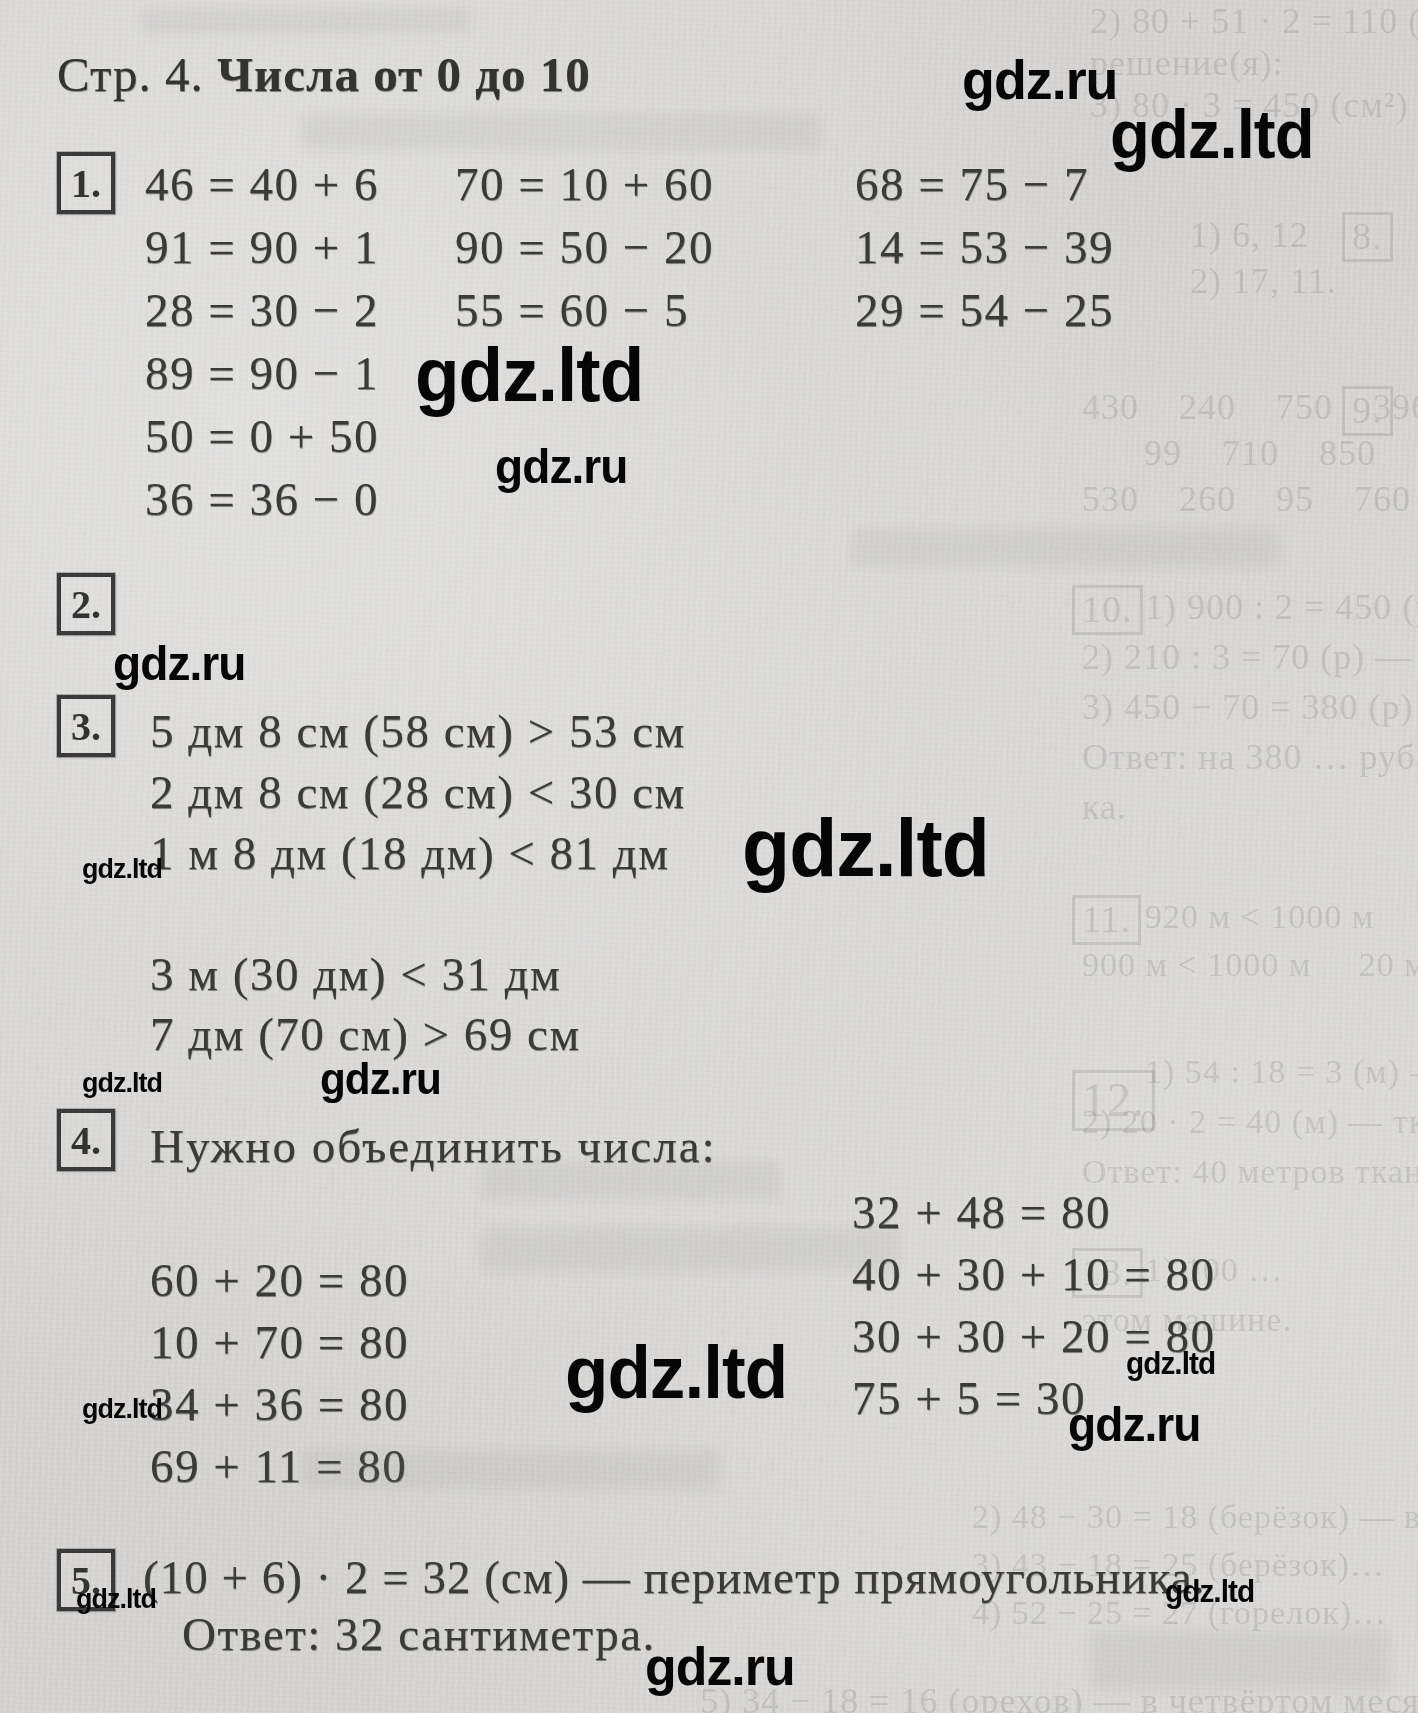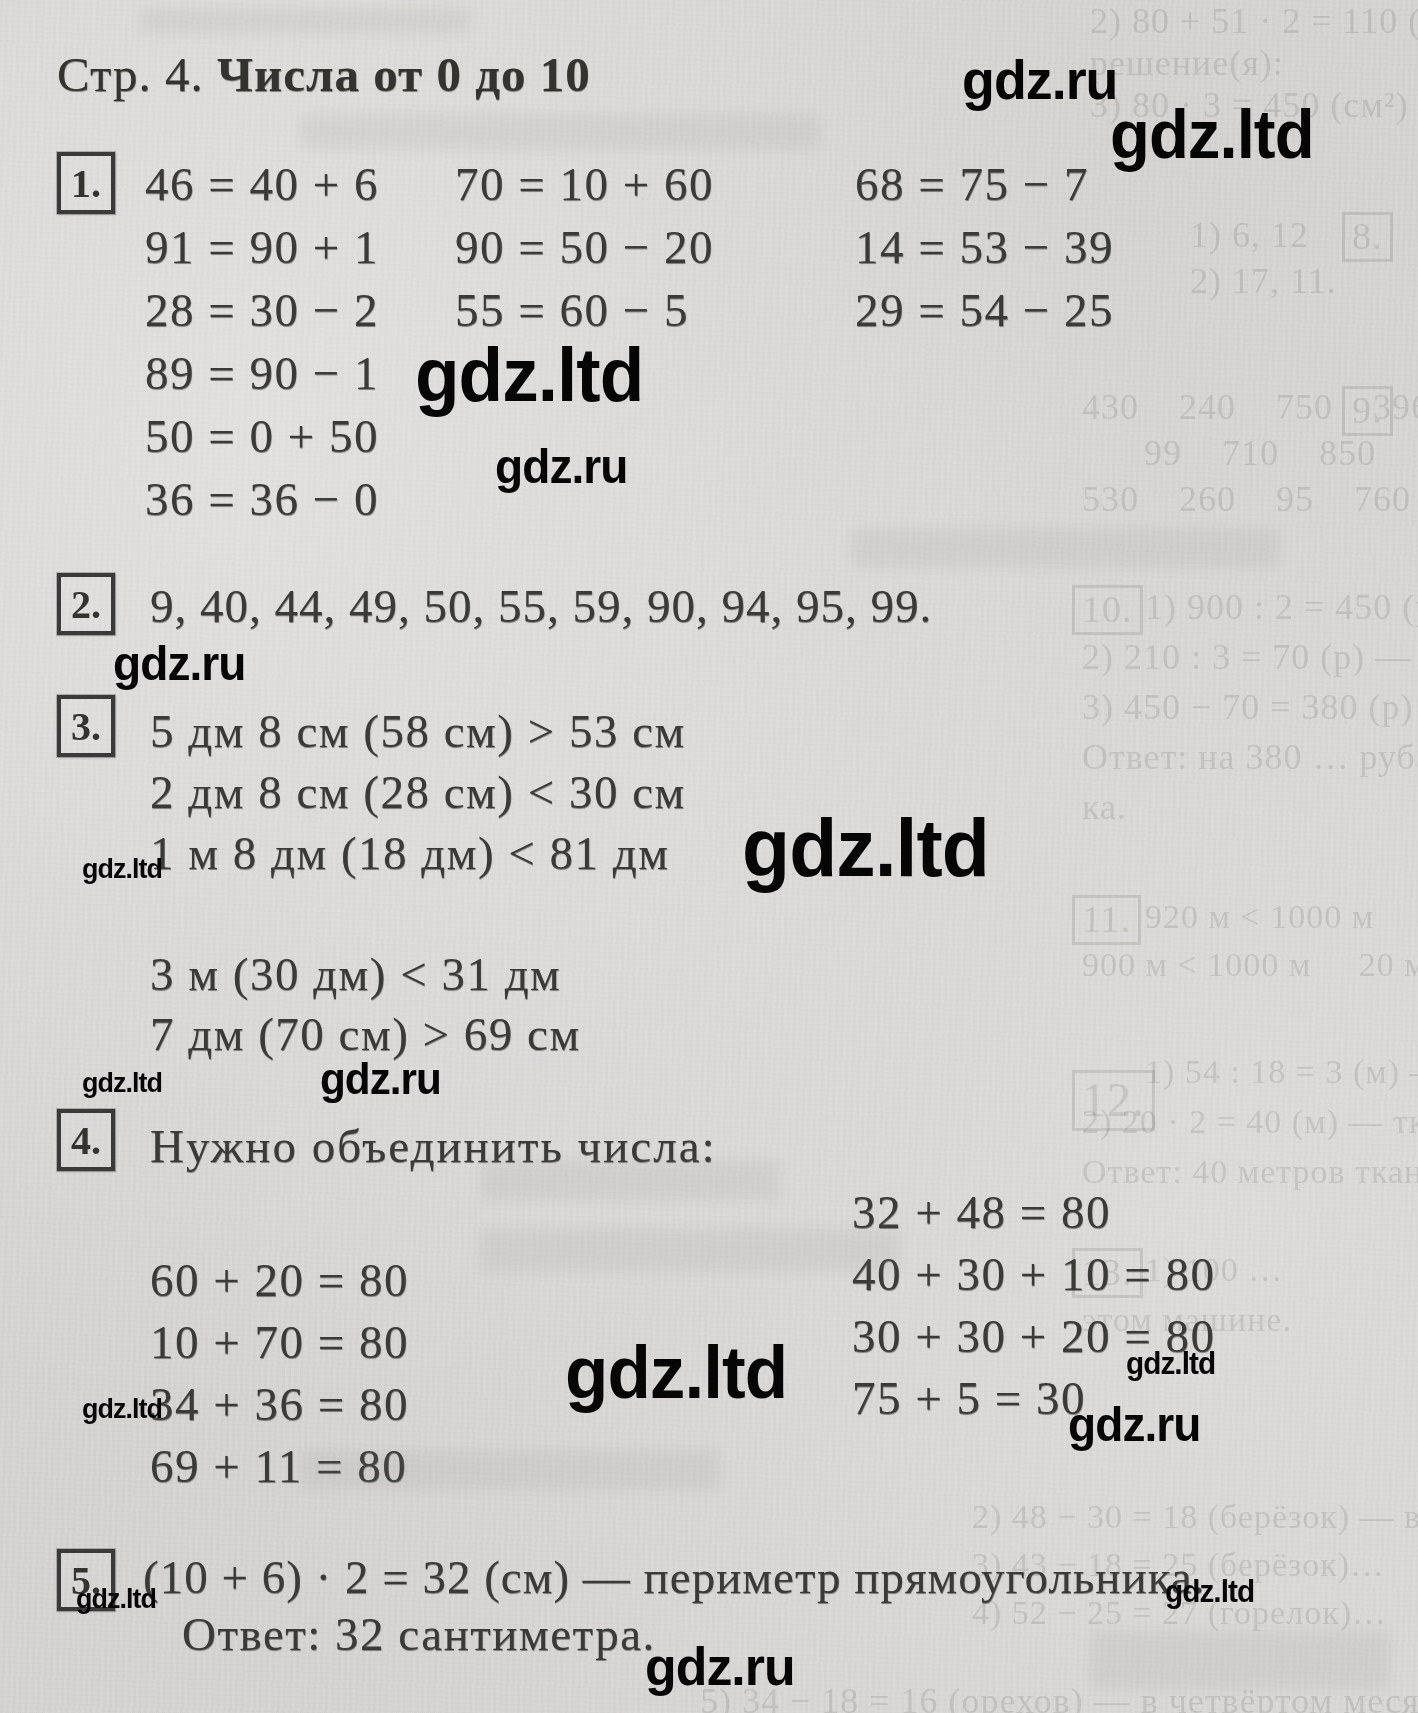--- a/index.html
+++ b/index.html
@@ -76,21 +76,20 @@
   <div class="eq" style="left:455px;top:160px">70 = 10 + 60</div>
   <div class="eq" style="left:455px;top:223px">90 = 50 − 20</div>
   <div class="eq" style="left:455px;top:286px">55 = 60 − 5</div>
   <div class="eq" style="left:855px;top:160px">68 = 75 − 7</div>
   <div class="eq" style="left:855px;top:223px">14 = 53 − 39</div>
   <div class="eq" style="left:855px;top:286px">29 = 54 − 25</div>
 
   <div class="pbox" style="left:57px;top:573px">
       <span>2.</span>
     </div>
-  <div class="eq small-gap" style="left:150px;top:582px">9, 40, 44, 49, 50, 55, 59, 90, 94, 95, 99.</div>
 
   <div class="pbox" style="left:57px;top:695px">
       <span>3.</span>
     </div>
   <div class="eq" style="left:150px;top:707px">5 дм 8 см (58 см) &gt; 53 см</div>
   <div class="eq" style="left:150px;top:768px">2 дм 8 см (28 см) &lt; 30 см</div>
   <div class="eq" style="left:150px;top:829px">1 м 8 дм (18 дм) &lt; 81 дм</div>
   <div class="eq" style="left:150px;top:950px">3 м (30 дм) &lt; 31 дм</div>
   <div class="eq" style="left:150px;top:1010px">7 дм (70 см) &gt; 69 см</div>
 

